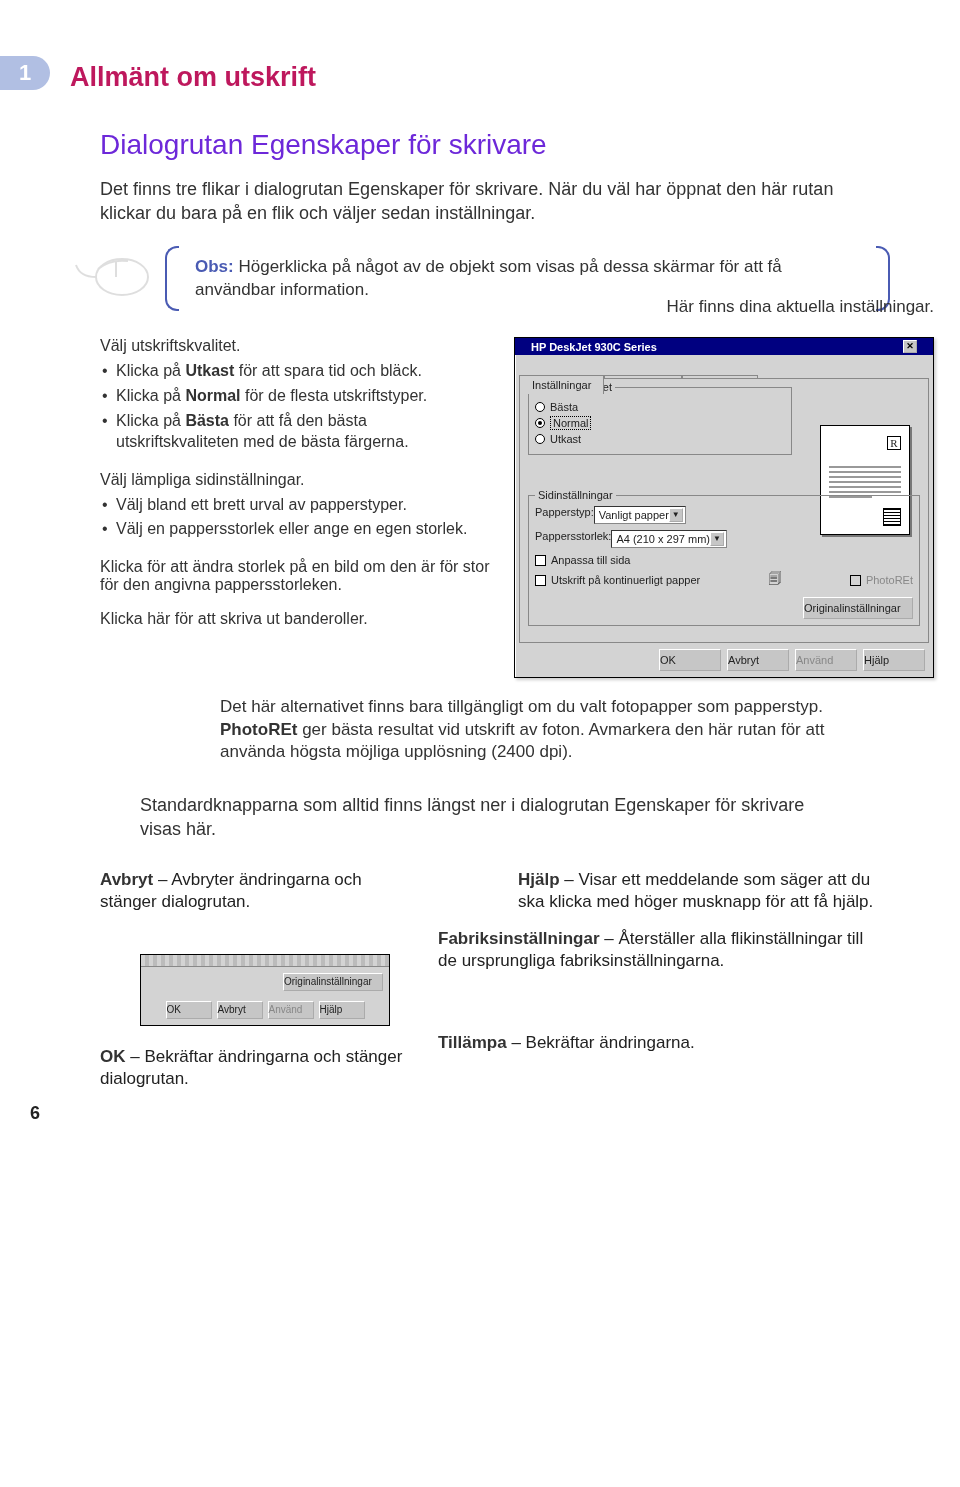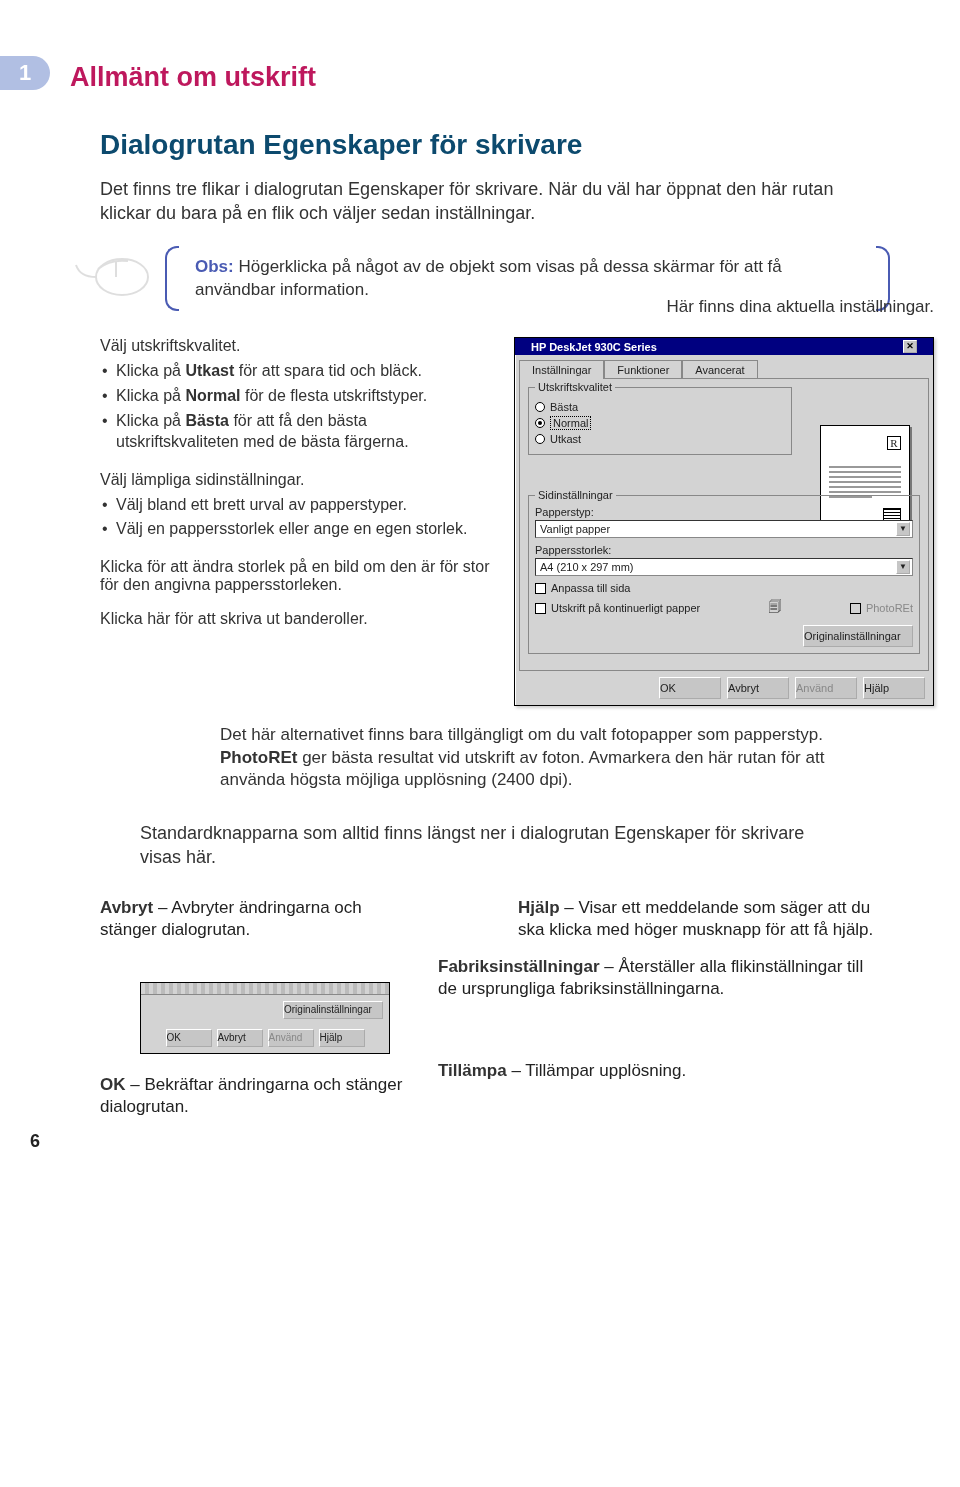--- a/index.html
+++ b/index.html
@@ -31,23 +31,23 @@
     line-height: 34px;
   }
   .chap-title {
     color: #be185d;
     font-size: 27px;
     font-weight: 600;
     margin-bottom: 36px;
     margin-top: 2px;
   }
   .h2 {
-    color: #0c4a6e;
+    color: #6d28d9;
     font-size: 28px;
-    font-weight: 700;
+    font-weight: 400;
     margin-left: 30px;
     margin-bottom: 16px;
   }
   .body-text {
     font-size: 18px;
     line-height: 1.35;
     margin-left: 30px;
     margin-right: 40px;
     margin-bottom: 20px;
     color: #333;
@@ -172,21 +172,21 @@
     padding: 4px 4px 0 4px;
     gap: 0;
   }
   .tab {
     padding: 3px 12px;
     background: #d3d3d3;
     border: 1px solid #888;
     border-bottom: none;
     font-size: 11px;
     position: relative;
-    top: 1px;
+    top: 16px;
   }
   .tab.active { background: #d3d3d3; z-index: 2; border-color:#888;}
   .tab-body {
     border: 1px solid #888;
     margin: 0 4px;
     padding: 8px;
     background: #d3d3d3;
   }
   .group {
     border: 1px solid #888;
@@ -214,21 +214,21 @@
     border: 1px solid #000; background:#fff;
     position: relative;
   }
   .radio-dot.sel::after {
     content:""; position:absolute; width:4px; height:4px; border-radius:50%;
     background:#000; left:2px; top:2px;
   }
   .chk-box {
     width: 11px; height: 11px; border: 1px solid #000; background:#fff;
   }
-  .field-row { display:flex; flex-direction:column; margin-bottom:6px; }
+  .field-row { display:flex; margin-bottom:6px; }
   .field-label { font-size:11px; margin-bottom:2px; }
   .dropdown {
     background:#fff;
     border: 1px inset #888;
     height: 18px;
     display:flex; align-items:center; justify-content:space-between;
     padding: 0 2px 0 4px;
     font-size: 11px;
   }
   .dd-btn {
@@ -515,20 +515,20 @@
       </div>
 
       <div class="bottom-right">
         <div class="bottom-para" style="padding-left:80px">
           <span class="term">Hjälp</span><span> – Visar ett meddelande som säger att du ska klicka med höger musknapp för att få hjälp.</span>
         </div>
         <div class="bottom-para">
           <span class="term">Fabriksinställningar</span><span> – Återställer alla flikinställ­ningar till de ursprungliga fabriksinställningarna.</span>
         </div>
         <div class="bottom-para" style="margin-top:60px">
-          <span class="term">Tillämpa</span><span> – Tillämpar upplösning.</span>
+          <span class="term">Tillämpa</span><span> – Bekräftar ändringarna.</span>
         </div>
       </div>
     </div>
   </div>
 
   <div class="page-num">6</div>
 </div>
 
 </body></html>

